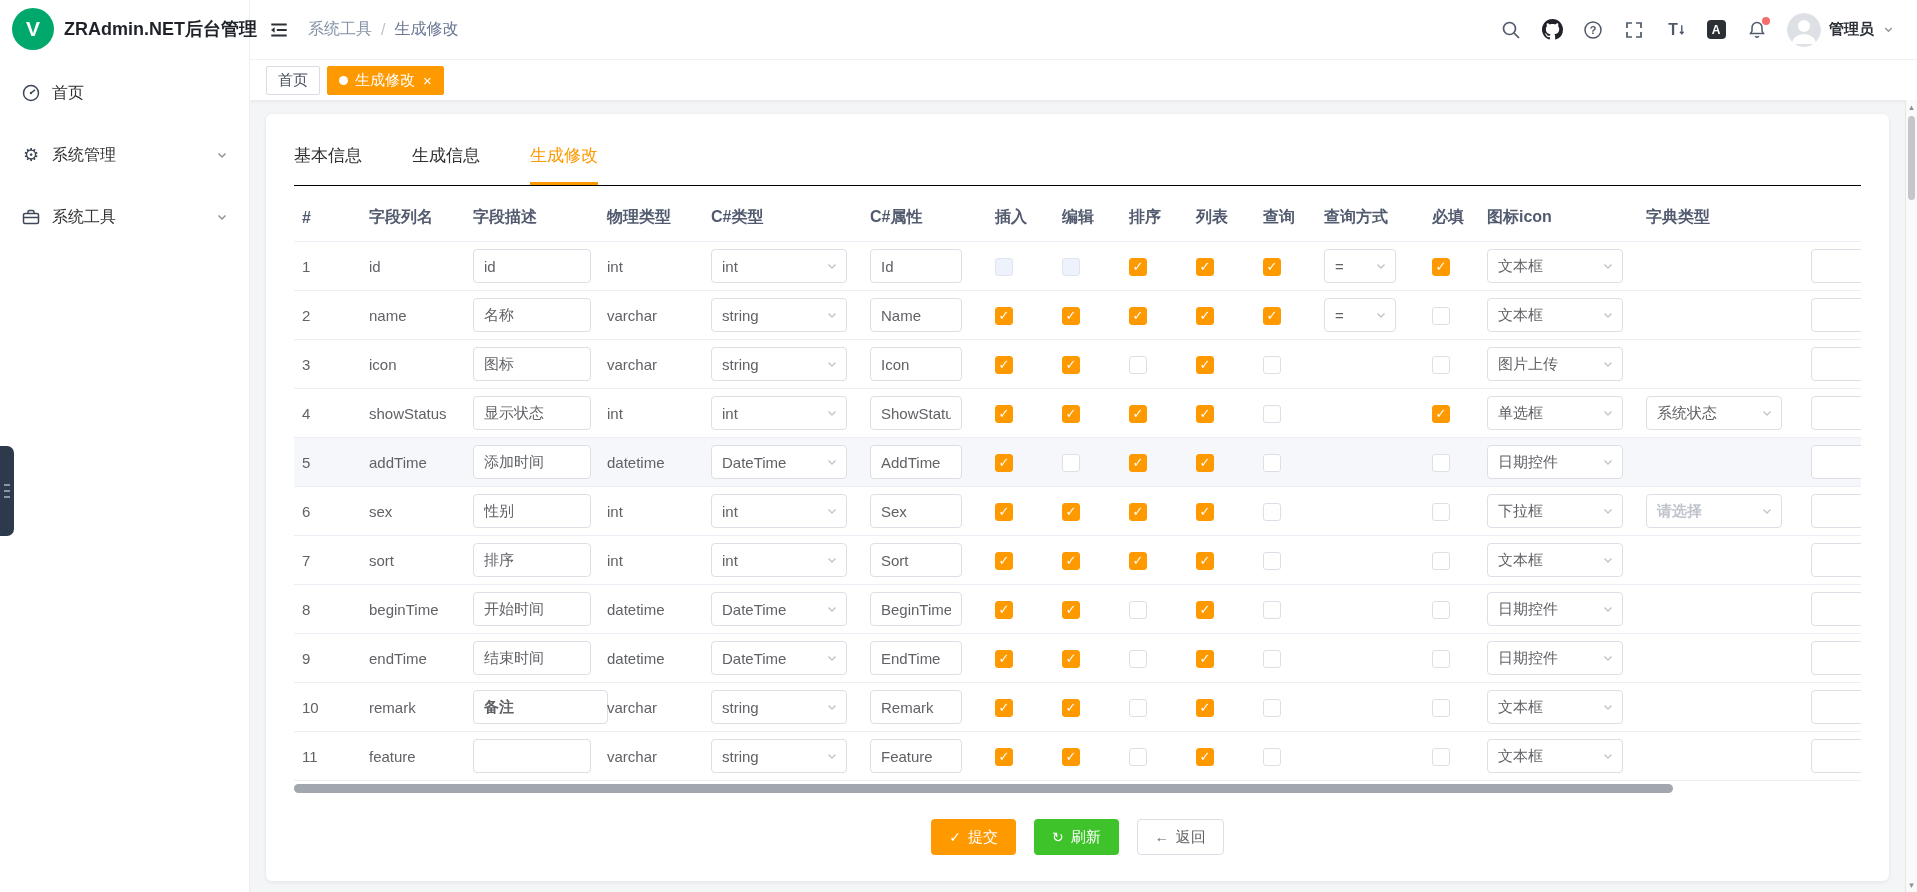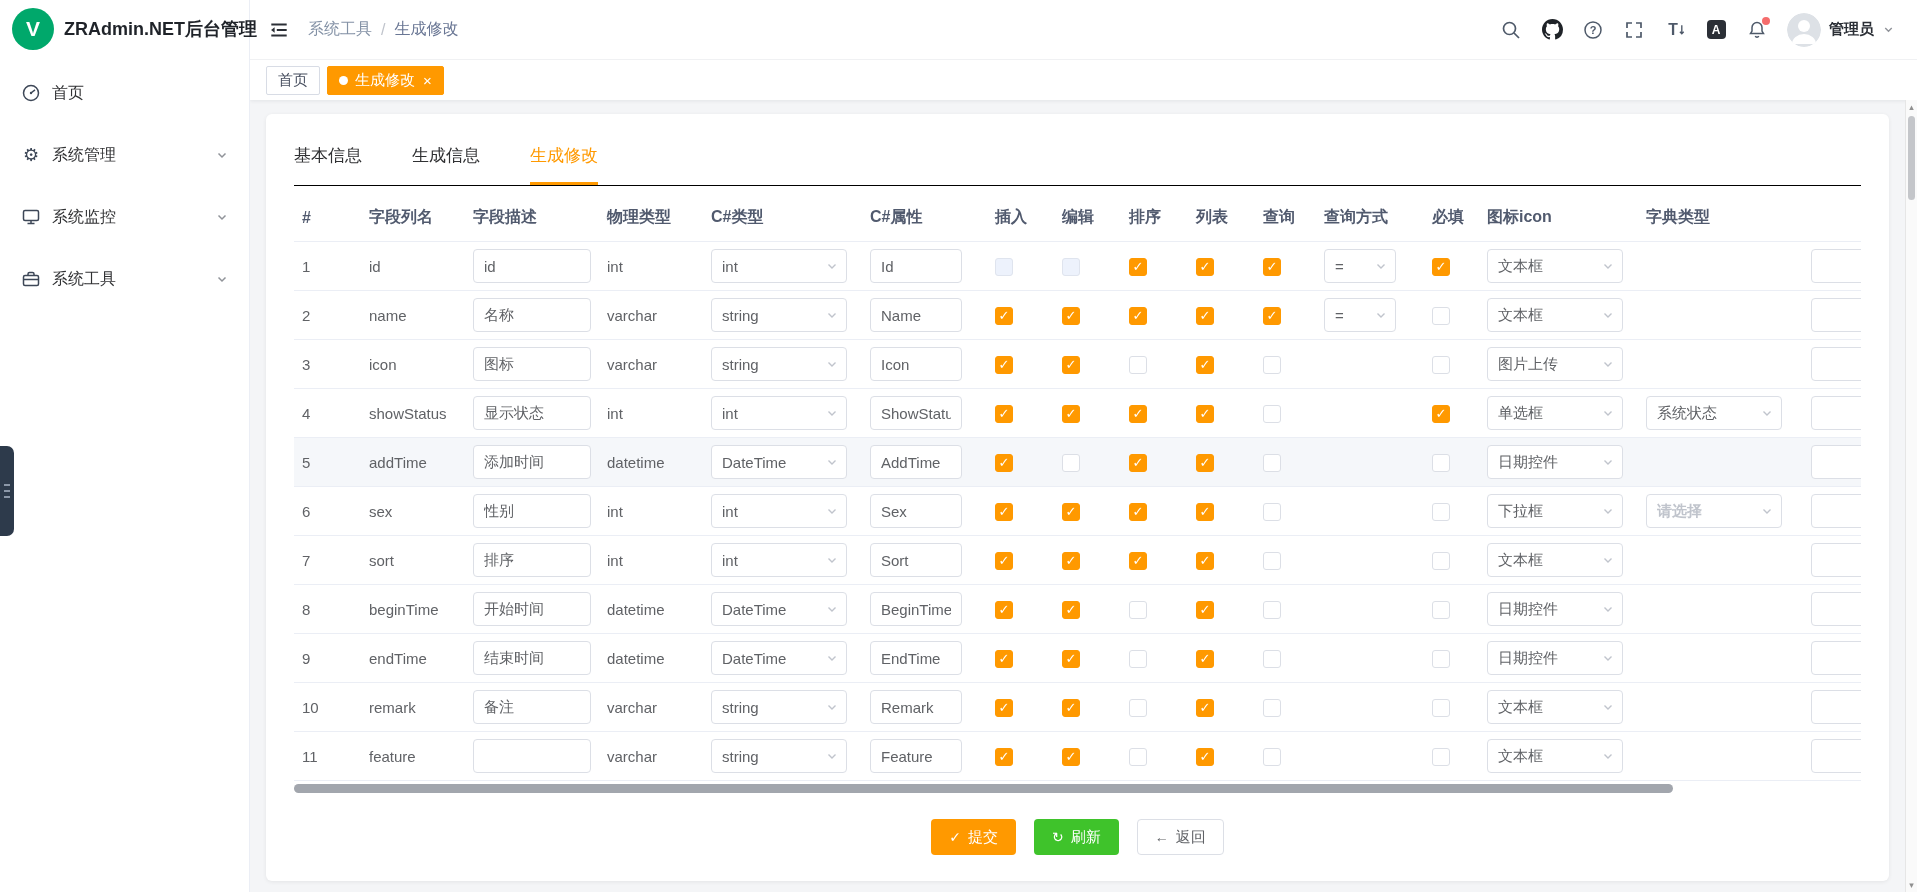--- a/index.html
+++ b/index.html
@@ -105,35 +105,20 @@
               <circle cx="10" cy="10" r="7.5" fill="none" stroke="#3d4757" stroke-width="1.5"></circle>
               <path d="M10 10l4-3.2" stroke="#3d4757" stroke-width="1.5" fill="none"></path>
               <circle cx="10" cy="10" r="1.2" fill="#3d4757"></circle>
             </svg>
         </span>
         <span class="mi-label">首页</span>
       </div>
       <div class="menu-item">
         <span class="mi-icon">⚙</span>
         <span class="mi-label">系统管理</span>
-        <span class="mi-spacer"></span>
-        <span class="mi-chev">
-          <svg width="14" height="14" viewBox="0 0 14 14">
-              <path d="M3.5 5.5L7 9l3.5-3.5" fill="none" stroke="#909399" stroke-width="1.5"></path>
-            </svg>
-        </span>
-      </div>
-      <div class="menu-item">
-        <span class="mi-icon">
-          <svg width="20" height="20" viewBox="0 0 20 20" fill="none" stroke="#3d4757" stroke-width="1.5">
-              <rect x="2.5" y="3.5" width="15" height="10" rx="1.5"></rect>
-              <path d="M10 13.5v3M6.5 16.5h7"></path>
-            </svg>
-        </span>
-        <span class="mi-label">系统监控</span>
         <span class="mi-spacer"></span>
         <span class="mi-chev">
           <svg width="14" height="14" viewBox="0 0 14 14">
               <path d="M3.5 5.5L7 9l3.5-3.5" fill="none" stroke="#909399" stroke-width="1.5"></path>
             </svg>
         </span>
       </div>
       <div class="menu-item">
         <span class="mi-icon">
           <svg width="20" height="20" viewBox="0 0 20 20" fill="none" stroke="#3d4757" stroke-width="1.5">
@@ -533,21 +518,21 @@
                       <svg width="12" height="12" viewBox="0 0 12 12">
                         <path d="M2.5 4.5L6 8l3.5-3.5" fill="none" stroke="#c0c4cc" stroke-width="1.4"></path>
                       </svg>
                     </div></td>
                   <td class="c14"></td>
                   <td class="c15"><input class="tin" style="width: 110px;"></td>
                 </tr>
                 <tr>
                   <td class="c0">10</td>
                   <td class="c1">remark</td>
-                  <td class="c2"><input class="tin" value="备注" style="width: 118px;"></td>
+                  <td class="c2"><input class="tin" value="备注" style="width: 135px; font-weight: bold;"></td>
                   <td class="c3">varchar</td>
                   <td class="c4"><div class="sel" style="width: 136px;">
                       <span class="sel-text">string</span>
                       <svg width="12" height="12" viewBox="0 0 12 12">
                         <path d="M2.5 4.5L6 8l3.5-3.5" fill="none" stroke="#c0c4cc" stroke-width="1.4"></path>
                       </svg>
                     </div></td>
                   <td class="c5"><input class="tin" value="Remark" style="width: 92px;"></td>
                   <td class="c6"><span class="cb on">✓</span></td>
                   <td class="c7"><span class="cb on">✓</span></td>

